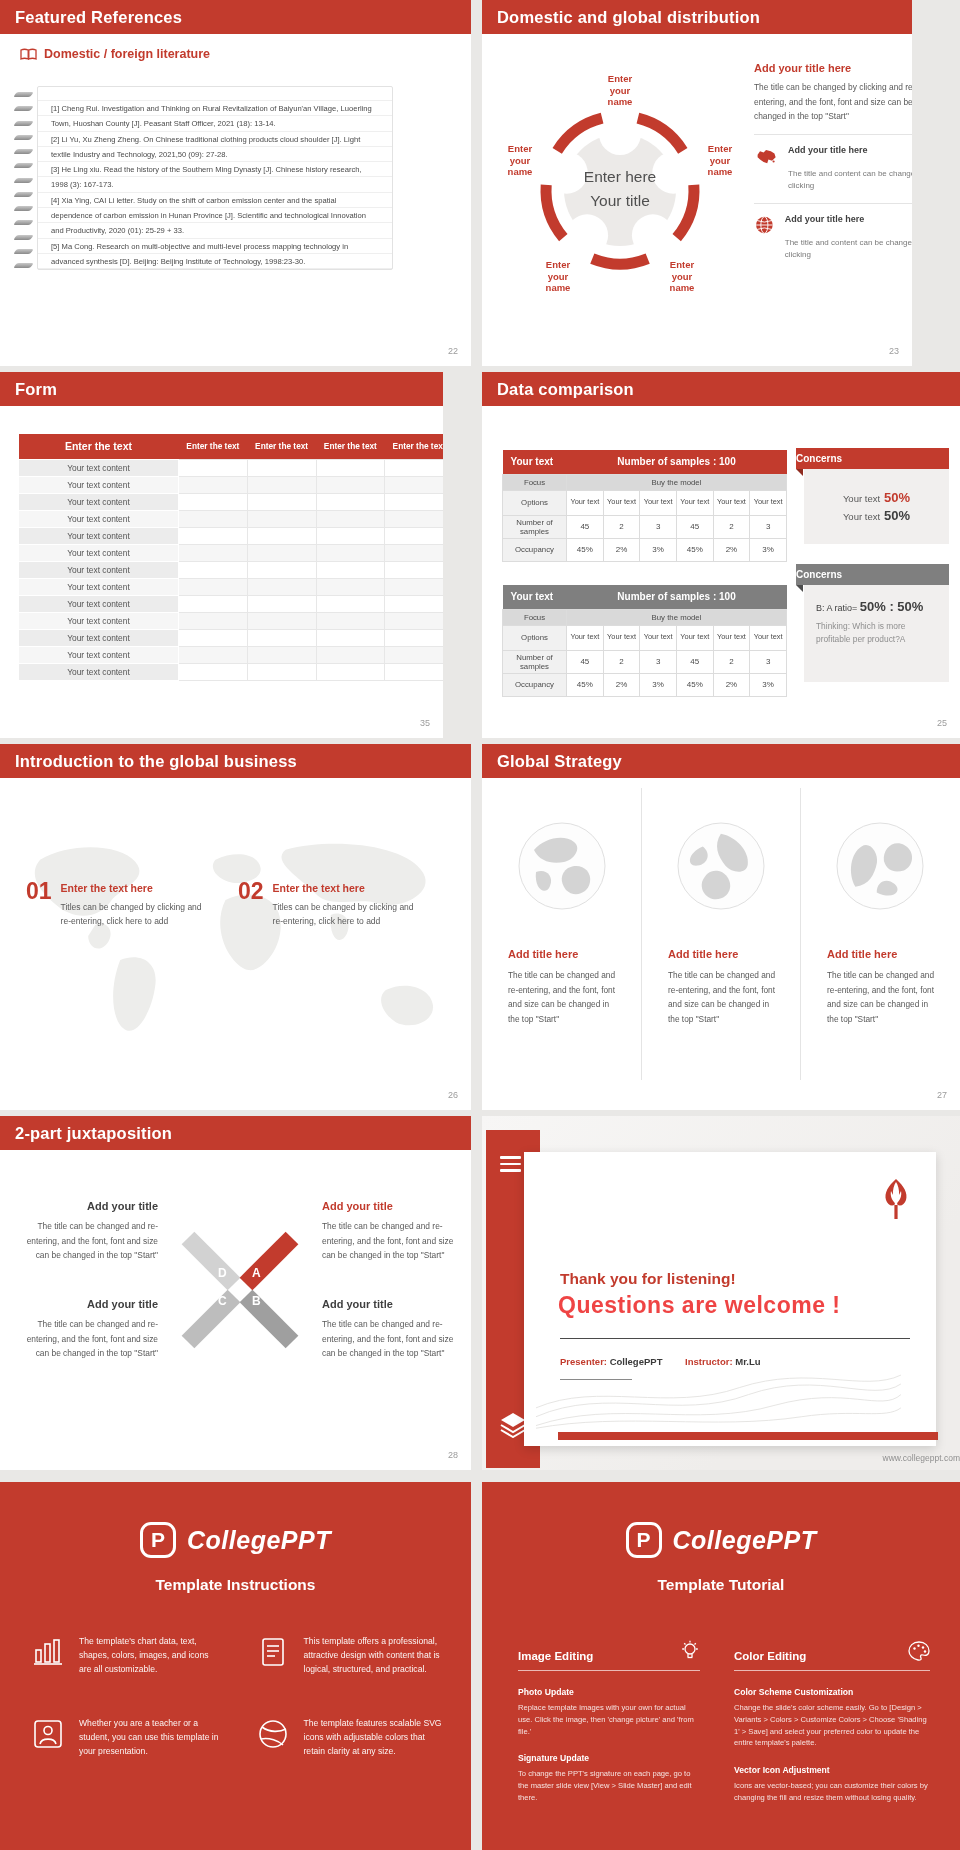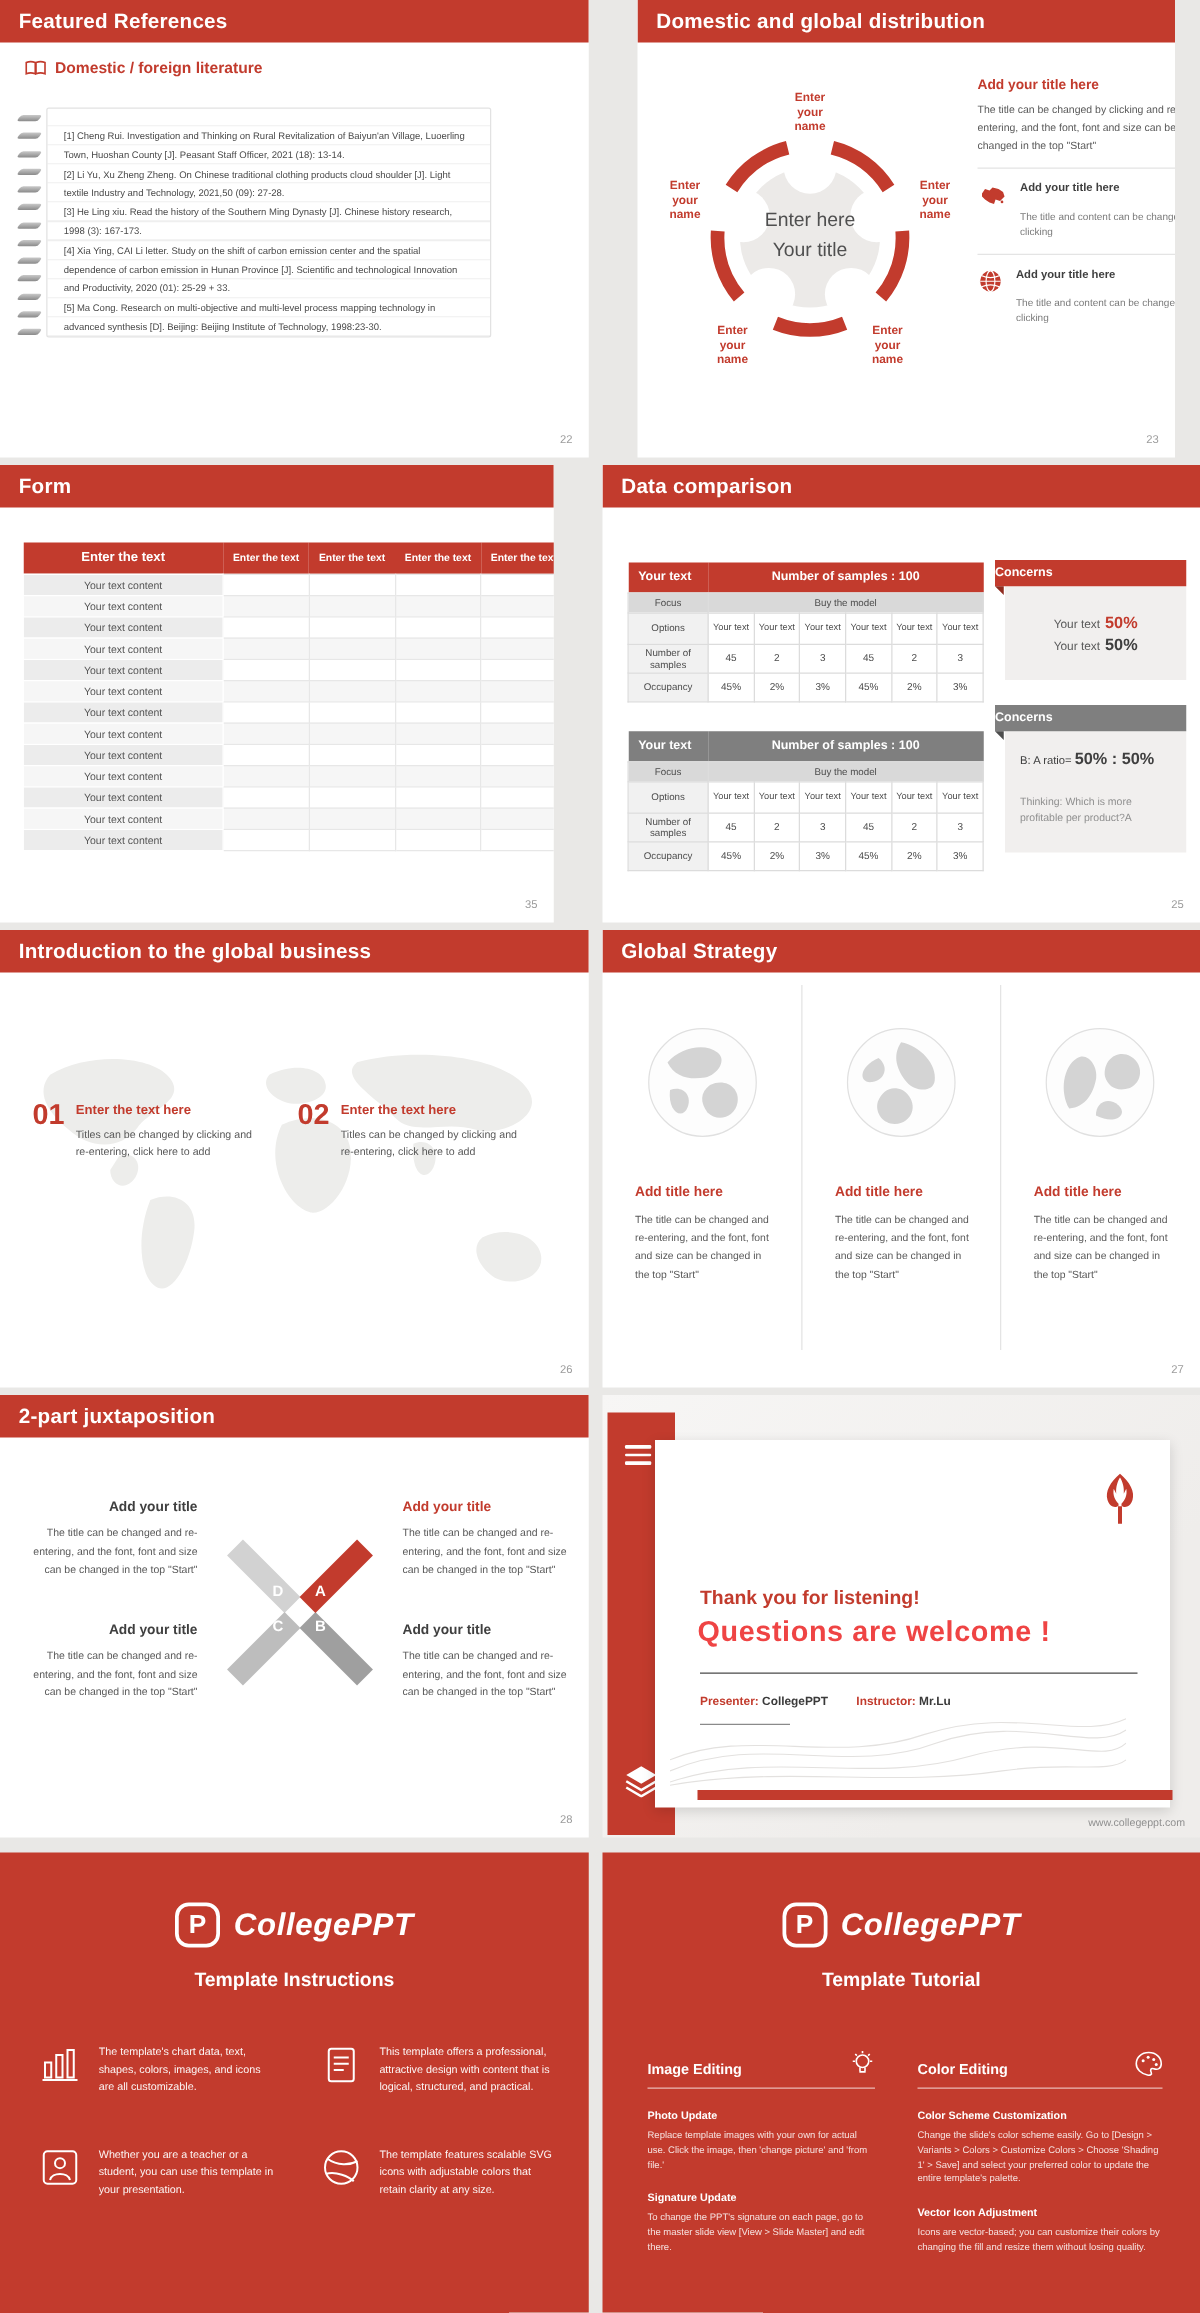--- a/index.html
+++ b/index.html
@@ -55,21 +55,21 @@
   .concern .fold{position:absolute;left:0;top:21px;width:0;height:0;border-top:7px solid var(--redd);border-left:7px solid transparent}
   .concern.g2 .fold{border-top-color:#4d4d4d}
   .concern .cbody{margin-left:8px;background:#f1efee}
   #c1 .cbody{height:75px;display:flex;flex-direction:column;justify-content:center;align-items:center;gap:3px}
   #c1 .cline{font-size:9.5px;color:var(--txt)}
   #c1 .cline b{font-size:13px;margin-left:4px;color:#3f3f3f}
   #c1 .cline b.r{color:var(--red)}
   #c2 .cbody{height:97px;padding:14px 10px 0 12px}
   #c2 .l1{font-size:9px;color:#3f3f3f}
   #c2 .l1 b{font-size:13px}
-  #c2 .l2{margin-top:21px;font-size:8.4px;color:#8f8f8f;line-height:12.5px}
+  #c2 .l2{margin-top:6px;font-size:8.4px;color:#8f8f8f;line-height:12.5px}
 
   
   #s26 .map{position:absolute;left:0;top:76px;width:471px;height:270px}
   #s26 .num-item{position:absolute;top:136px;display:flex;gap:9px}
   #s26 .num{color:var(--red);font-weight:bold;font-size:23px;line-height:23px}
   #s26 .ni-t{color:var(--red);font-weight:bold;font-size:10.5px;margin-bottom:6px;margin-top:2px}
   #s26 .ni-b{font-size:8.5px;color:var(--txt);line-height:14px;width:152px}
 
   
   #s27 .gcol{position:absolute;top:44px;width:159px;height:292px}
@@ -97,21 +97,21 @@
   #thx .tree{position:absolute;right:24px;top:26px}
   #thx .tt{position:absolute;left:36px;top:118px;color:var(--red);font-weight:bold;font-size:15.5px}
   #thx .ts{position:absolute;left:34px;top:140px;color:#ef4444;font-weight:bold;font-size:23px;letter-spacing:.5px}
   #thx .tl{position:absolute;left:36px;right:26px;top:186px;border-top:1.5px solid #4a4a4a}
   #thx .pr{position:absolute;left:36px;top:204px;font-size:9.5px}
   #thx .pr .lab{color:var(--red);font-weight:bold}
   #thx .pr .nm{color:#3a3a3a;font-weight:bold;margin-right:20px}
   #thx .pl{position:absolute;left:36px;width:72px;top:227px;border-top:1px solid #8a8a8a}
   #thx .mesh{position:absolute;left:12px;right:12px;bottom:16px;height:62px}
   #thx .rbar{position:absolute;left:76px;width:380px;top:316px;height:8px;background:var(--red)}
-  #thx .site{position:absolute;right:12px;bottom:7px;font-size:8.5px;color:#8f8f8f}
+  #thx .site{position:absolute;right:0;bottom:7px;font-size:8.5px;color:#8f8f8f}
 
   
   .brandcell{background:var(--red)}
   .logo-row{display:flex;justify-content:center;align-items:center;gap:11px;padding-top:40px}
   .logo-p{width:36px;height:36px;border:3.2px solid #fff;border-radius:11px;color:#fff;font-weight:bold;font-size:21px;display:flex;align-items:center;justify-content:center}
   .brand{color:#fff;font-weight:bold;font-style:italic;font-size:25px;letter-spacing:.5px}
   .cell-title{text-align:center;color:#fff;font-weight:bold;font-size:15.5px;margin-top:18px}
   #ins .items{position:absolute;left:30px;right:18px;top:152px;display:grid;grid-template-columns:1fr 1fr;column-gap:26px;row-gap:40px}
   #ins .item{display:flex;gap:13px}
   #ins .item p{font-size:8.6px;color:rgba(255,255,255,.95);line-height:14px;width:142px}
@@ -153,21 +153,21 @@
   <div class="ref-box">
     <p>[1] Cheng Rui. Investigation and Thinking on Rural Revitalization of Baiyun'an Village, Luoerling Town, Huoshan County [J]. Peasant Staff Officer, 2021 (18): 13-14.</p>
     <p>[2] Li Yu, Xu Zheng Zheng. On Chinese traditional clothing products cloud shoulder [J]. Light textile Industry and Technology, 2021,50 (09): 27-28.</p>
     <p>[3] He Ling xiu. Read the history of the Southern Ming Dynasty [J]. Chinese history research, 1998 (3): 167-173.</p>
     <p>[4] Xia Ying, CAI Li letter. Study on the shift of carbon emission center and the spatial dependence of carbon emission in Hunan Province [J]. Scientific and technological Innovation and Productivity, 2020 (01): 25-29 + 33.</p>
     <p>[5] Ma Cong. Research on multi-objective and multi-level process mapping technology in advanced synthesis [D]. Beijing: Beijing Institute of Technology, 1998:23-30.</p>
   </div>
   <div class="page">22</div>
 </section>
 
-<section class="slide" id="s23" style="left:510px;top:0;width:430px;height:366px">
+<section class="slide" id="s23" style="left:482px;top:0;width:430px;height:366px">
   <div class="bar">Domestic and global distribution</div>
   <div class="diagram">
     <svg width="260" height="300" viewBox="0 0 260 300">
       <circle cx="130" cy="152" r="56" fill="#eceae8"></circle>
       <circle cx="130" cy="96" r="21" fill="#fff"></circle>
       <circle cx="183.3" cy="134.7" r="21" fill="#fff"></circle>
       <circle cx="162.9" cy="197.3" r="21" fill="#fff"></circle>
       <circle cx="97.1" cy="197.3" r="21" fill="#fff"></circle>
       <circle cx="76.7" cy="134.7" r="21" fill="#fff"></circle>
       <g stroke="#c23b2d" stroke-width="11" fill="none">

